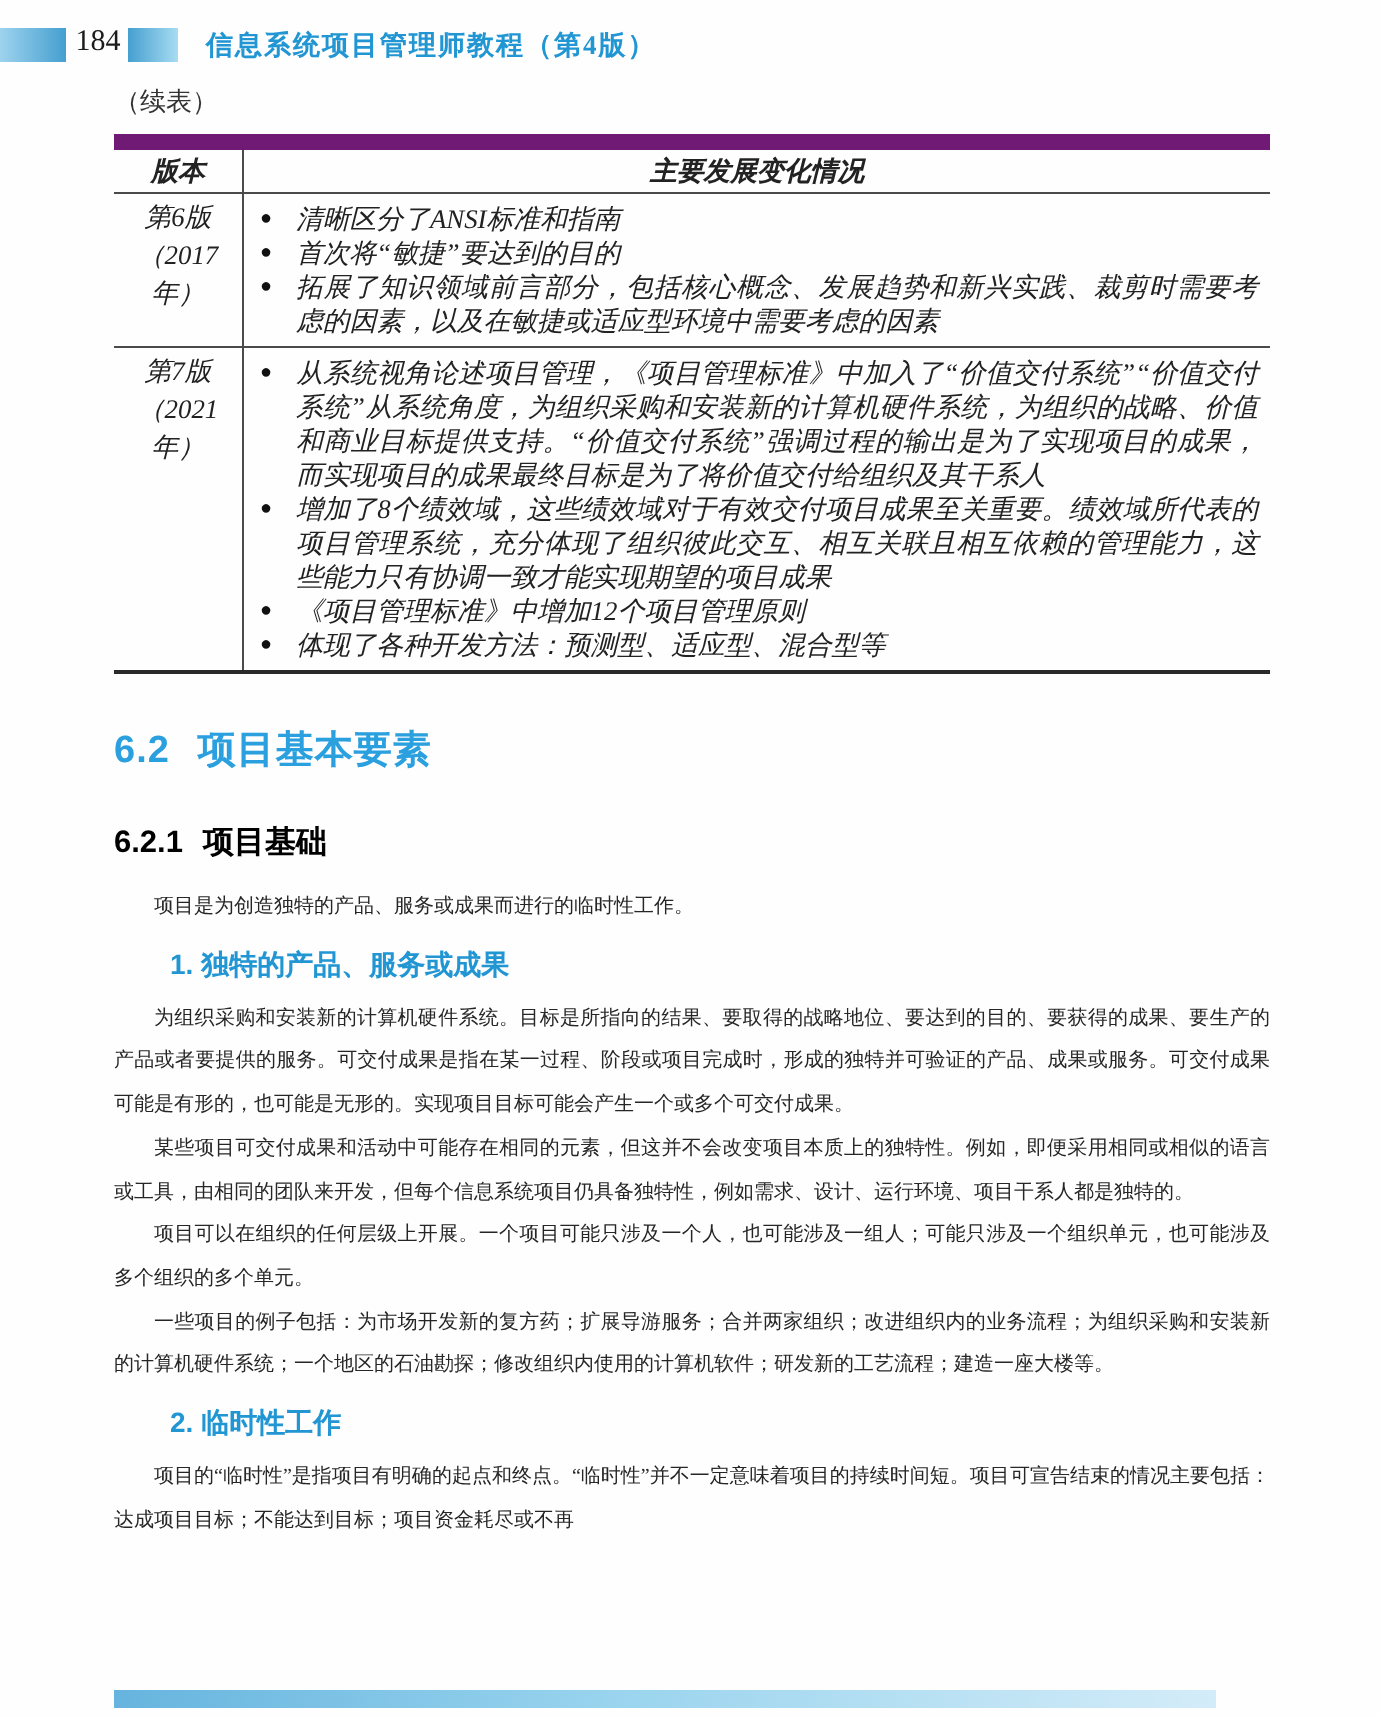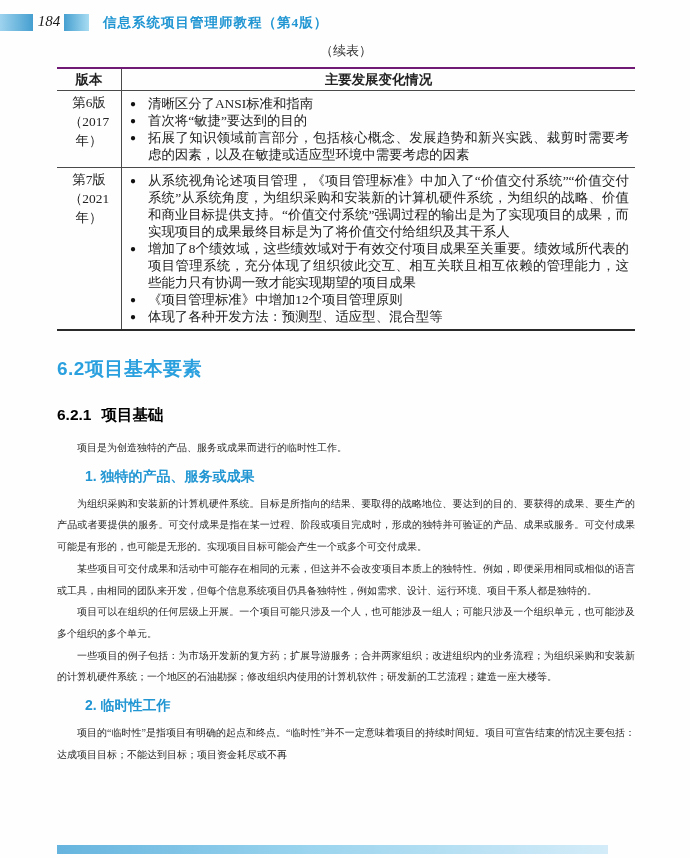--- a/index.html
+++ b/index.html
@@ -23,54 +23,54 @@
   .hdr-block1 {
     position: absolute; left: 0; top: 1px;
     width: 33px; height: 17px;
     background: linear-gradient(90deg, #9ed3ee 0%, #459fd0 100%);
   }
   .hdr-pagenum {
     position: absolute; left: 37px; top: 0;
     width: 24px; text-align: center;
     font-size: 15px; color: #1c1c1c;
     font-family: "Liberation Serif", serif;
-    font-style: italic;
   }
   .hdr-block2 {
     position: absolute; left: 64px; top: 1px;
     width: 25px; height: 17px;
     background: linear-gradient(90deg, #459fd0 0%, #a8dcf2 100%);
   }
   .hdr-title {
     position: absolute; left: 103px; top: 1px;
     font-family: Liberation Serif, serif;
     font-size: 13.5px; font-weight: bold;
     color: #2196d3; letter-spacing: 1px;
   }
 
   
   .content {
     position: absolute;
     left: 57px; top: 42px;
     width: 578px;
   }
   .continued-label {
-    text-align: center;
+    text-align: left;
     font-size: 13px;
     color: #333;
     margin-bottom: 7px;
   }
 
   
   .vtable {
     width: 100%;
-    border-top: 2px solid #701a75;
+    border-top: 8px solid #701a75;
     border-bottom: 2px solid #2a2a2a;
     font-size: 13.4px;
     color: #222;
+    font-style: italic;
   }
   .vrow {
     display: flex;
     border-bottom: 1px solid #4a4a4a;
   }
   .vrow:last-child { border-bottom: none; }
   .vcell-version {
     flex: 0 0 65px;
     border-right: 1px solid #4a4a4a;
     display: flex;
@@ -110,21 +110,21 @@
 
   
   .sec-h1 {
     margin-top: 25px;
     font-family: "Liberation Sans", sans-serif;
     color: #2aa0df;
     font-size: 19px;
     font-weight: bold;
     letter-spacing: 0.5px;
   }
-  .sec-h1 .sec-no { }
+  .sec-h1 .sec-no { margin-right: 14px; }
   .sec-h2 {
     margin-top: 23px;
     font-family: "Liberation Sans", sans-serif;
     color: #000000;
     font-size: 15.5px;
     font-weight: bold;
   }
   .sec-h2 .sec-no { margin-right: 10px; }
   .sec-h3 {
     margin: 9px 0 7px 28px;

